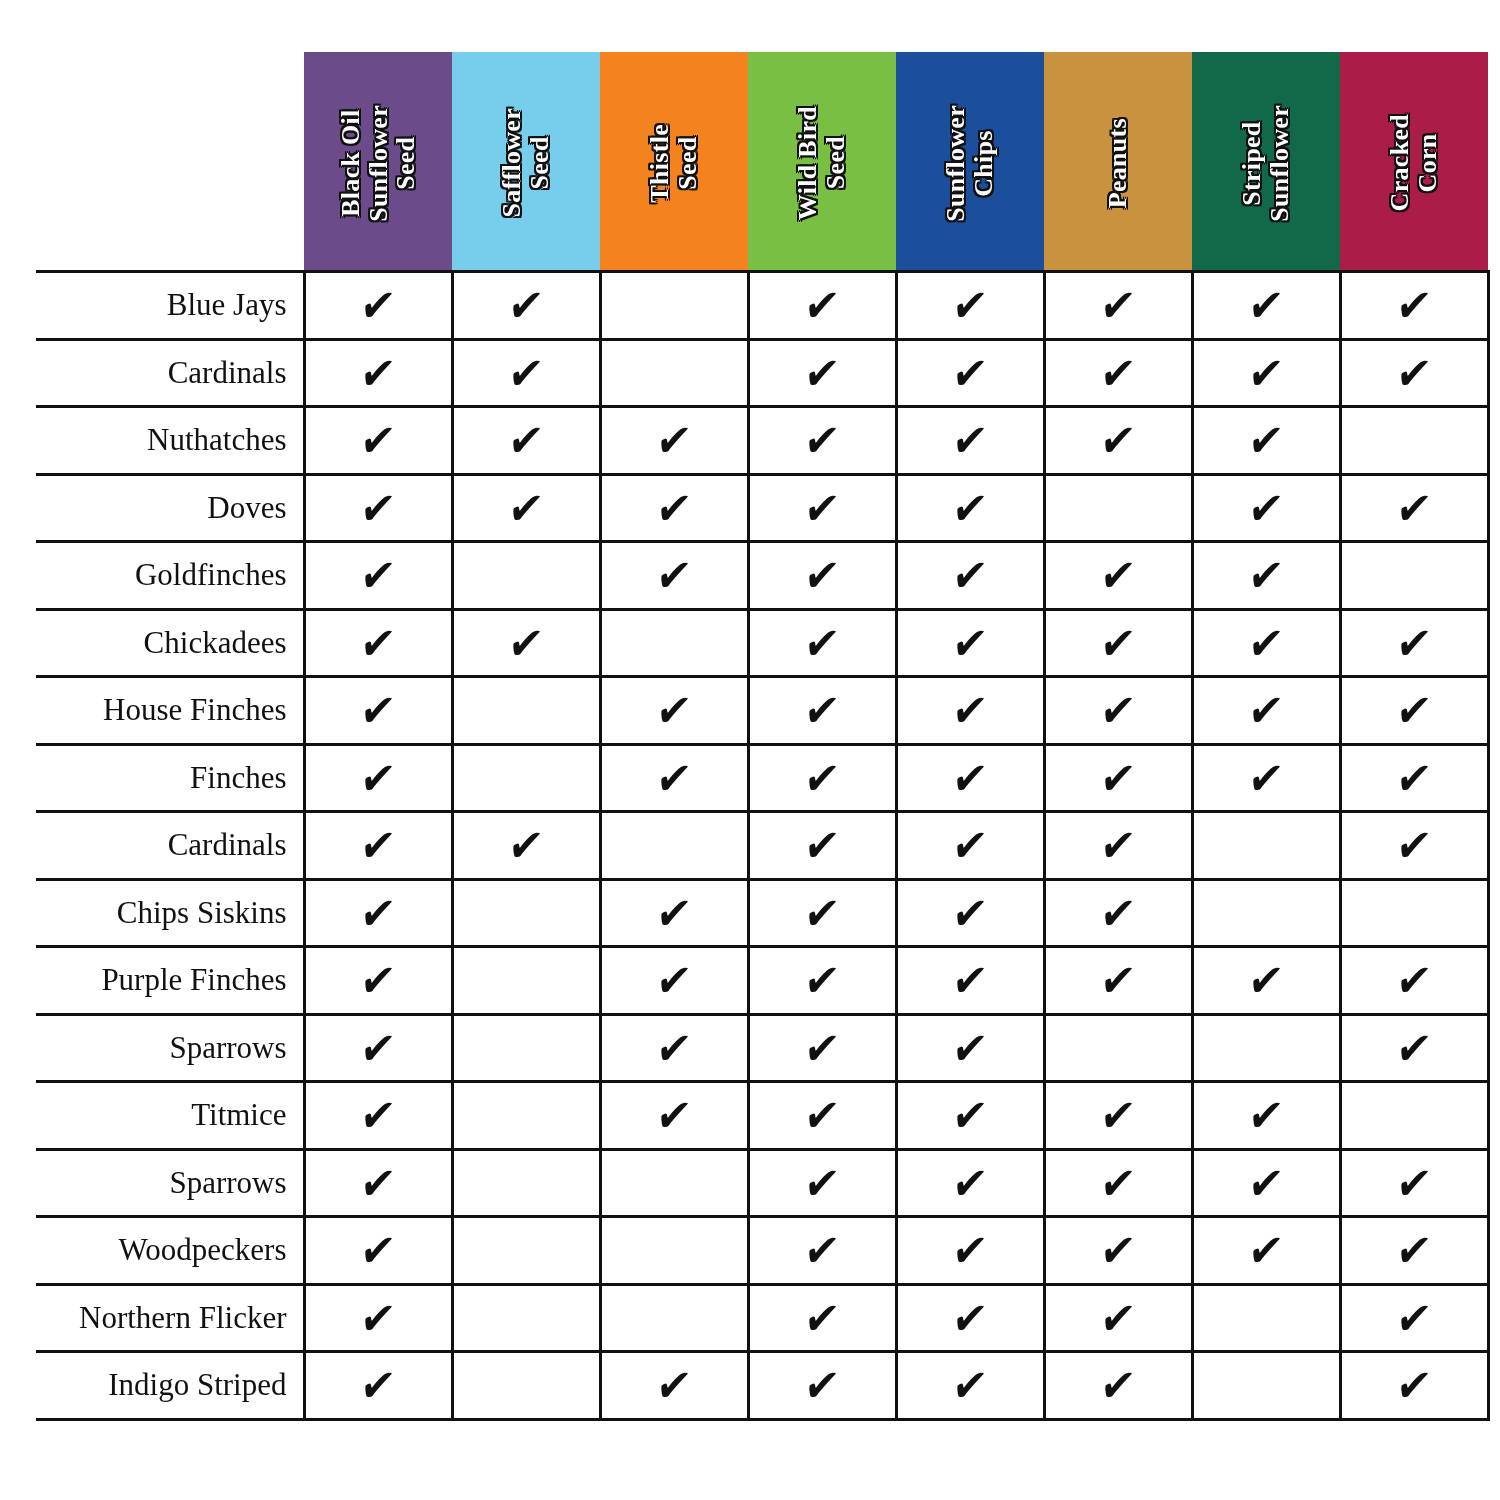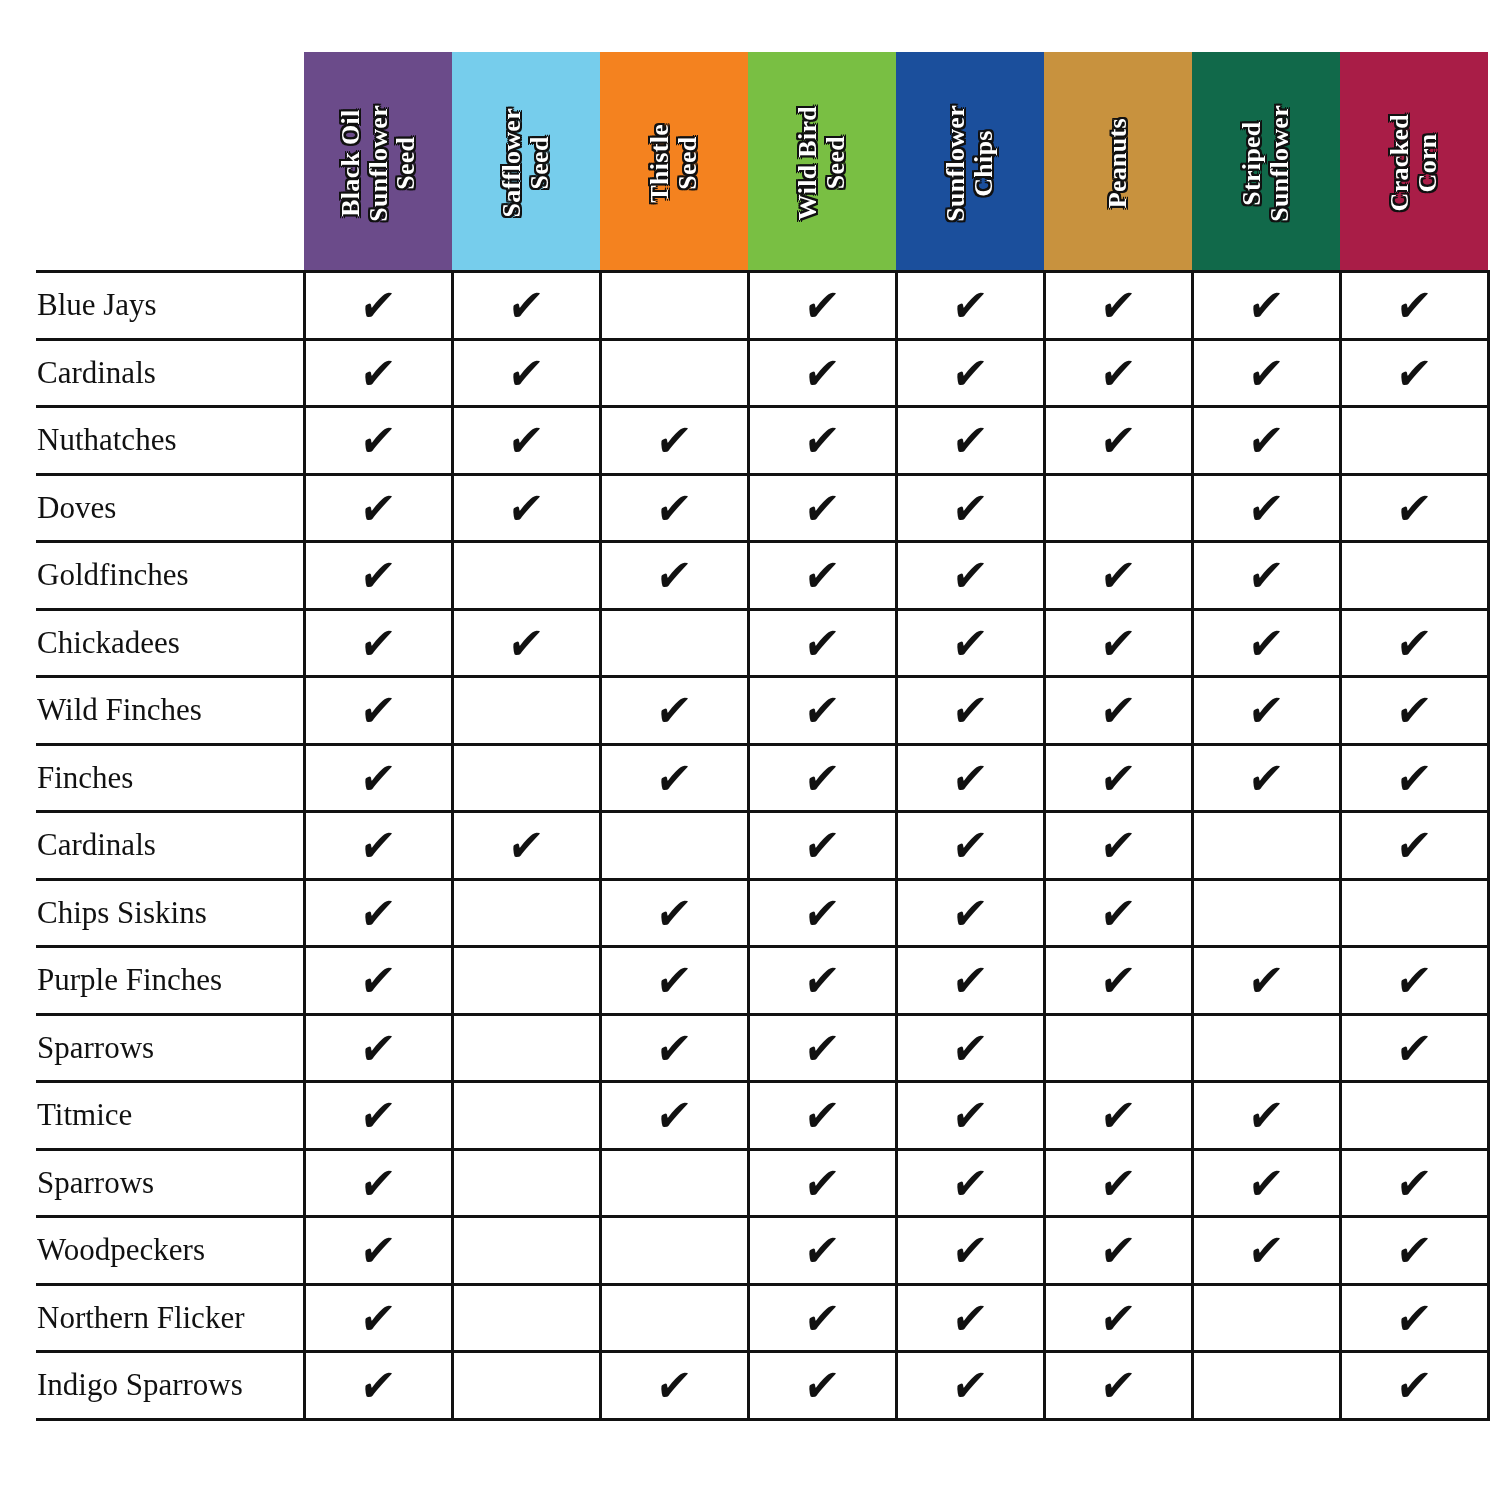--- a/index.html
+++ b/index.html
@@ -68,21 +68,21 @@
     padding: 10px 0 14px 0;
   }
 
   
   tbody tr { height: 67.5px; }
   td.rowlabel {
     border-top: 3px solid #111111;
     border-bottom: 3px solid #111111;
     border-left: none;
     border-right: 3px solid #111111;
-    text-align: left;
+    text-align: right;
     padding-right: 16px;
     font-size: 31px;
     font-family: "Liberation Serif", serif;
     color: #111111;
     background: #ffffff;
     white-space: nowrap;
   }
   td.cell {
     border: 3px solid #111111;
     text-align: center;
@@ -231,21 +231,21 @@
           <td class="cell"><span class="check">✔</span></td>
           <td class="cell"><span class="check">✔</span></td>
           <td class="cell"><span class="empty"></span></td>
           <td class="cell"><span class="check">✔</span></td>
           <td class="cell"><span class="check">✔</span></td>
           <td class="cell"><span class="check">✔</span></td>
           <td class="cell"><span class="check">✔</span></td>
           <td class="cell"><span class="check">✔</span></td>
         </tr>
         <tr>
-          <td class="rowlabel">Wild Finches</td>
+          <td class="rowlabel">House Finches</td>
           <td class="cell"><span class="check">✔</span></td>
           <td class="cell"><span class="empty"></span></td>
           <td class="cell"><span class="check">✔</span></td>
           <td class="cell"><span class="check">✔</span></td>
           <td class="cell"><span class="check">✔</span></td>
           <td class="cell"><span class="check">✔</span></td>
           <td class="cell"><span class="check">✔</span></td>
           <td class="cell"><span class="check">✔</span></td>
         </tr>
         <tr>
@@ -341,21 +341,21 @@
           <td class="cell"><span class="check">✔</span></td>
           <td class="cell"><span class="empty"></span></td>
           <td class="cell"><span class="empty"></span></td>
           <td class="cell"><span class="check">✔</span></td>
           <td class="cell"><span class="check">✔</span></td>
           <td class="cell"><span class="check">✔</span></td>
           <td class="cell"><span class="empty"></span></td>
           <td class="cell"><span class="check">✔</span></td>
         </tr>
         <tr>
-          <td class="rowlabel">Indigo Sparrows</td>
+          <td class="rowlabel">Indigo Striped</td>
           <td class="cell"><span class="check">✔</span></td>
           <td class="cell"><span class="empty"></span></td>
           <td class="cell"><span class="check">✔</span></td>
           <td class="cell"><span class="check">✔</span></td>
           <td class="cell"><span class="check">✔</span></td>
           <td class="cell"><span class="check">✔</span></td>
           <td class="cell"><span class="empty"></span></td>
           <td class="cell"><span class="check">✔</span></td>
         </tr>
       </tbody>

